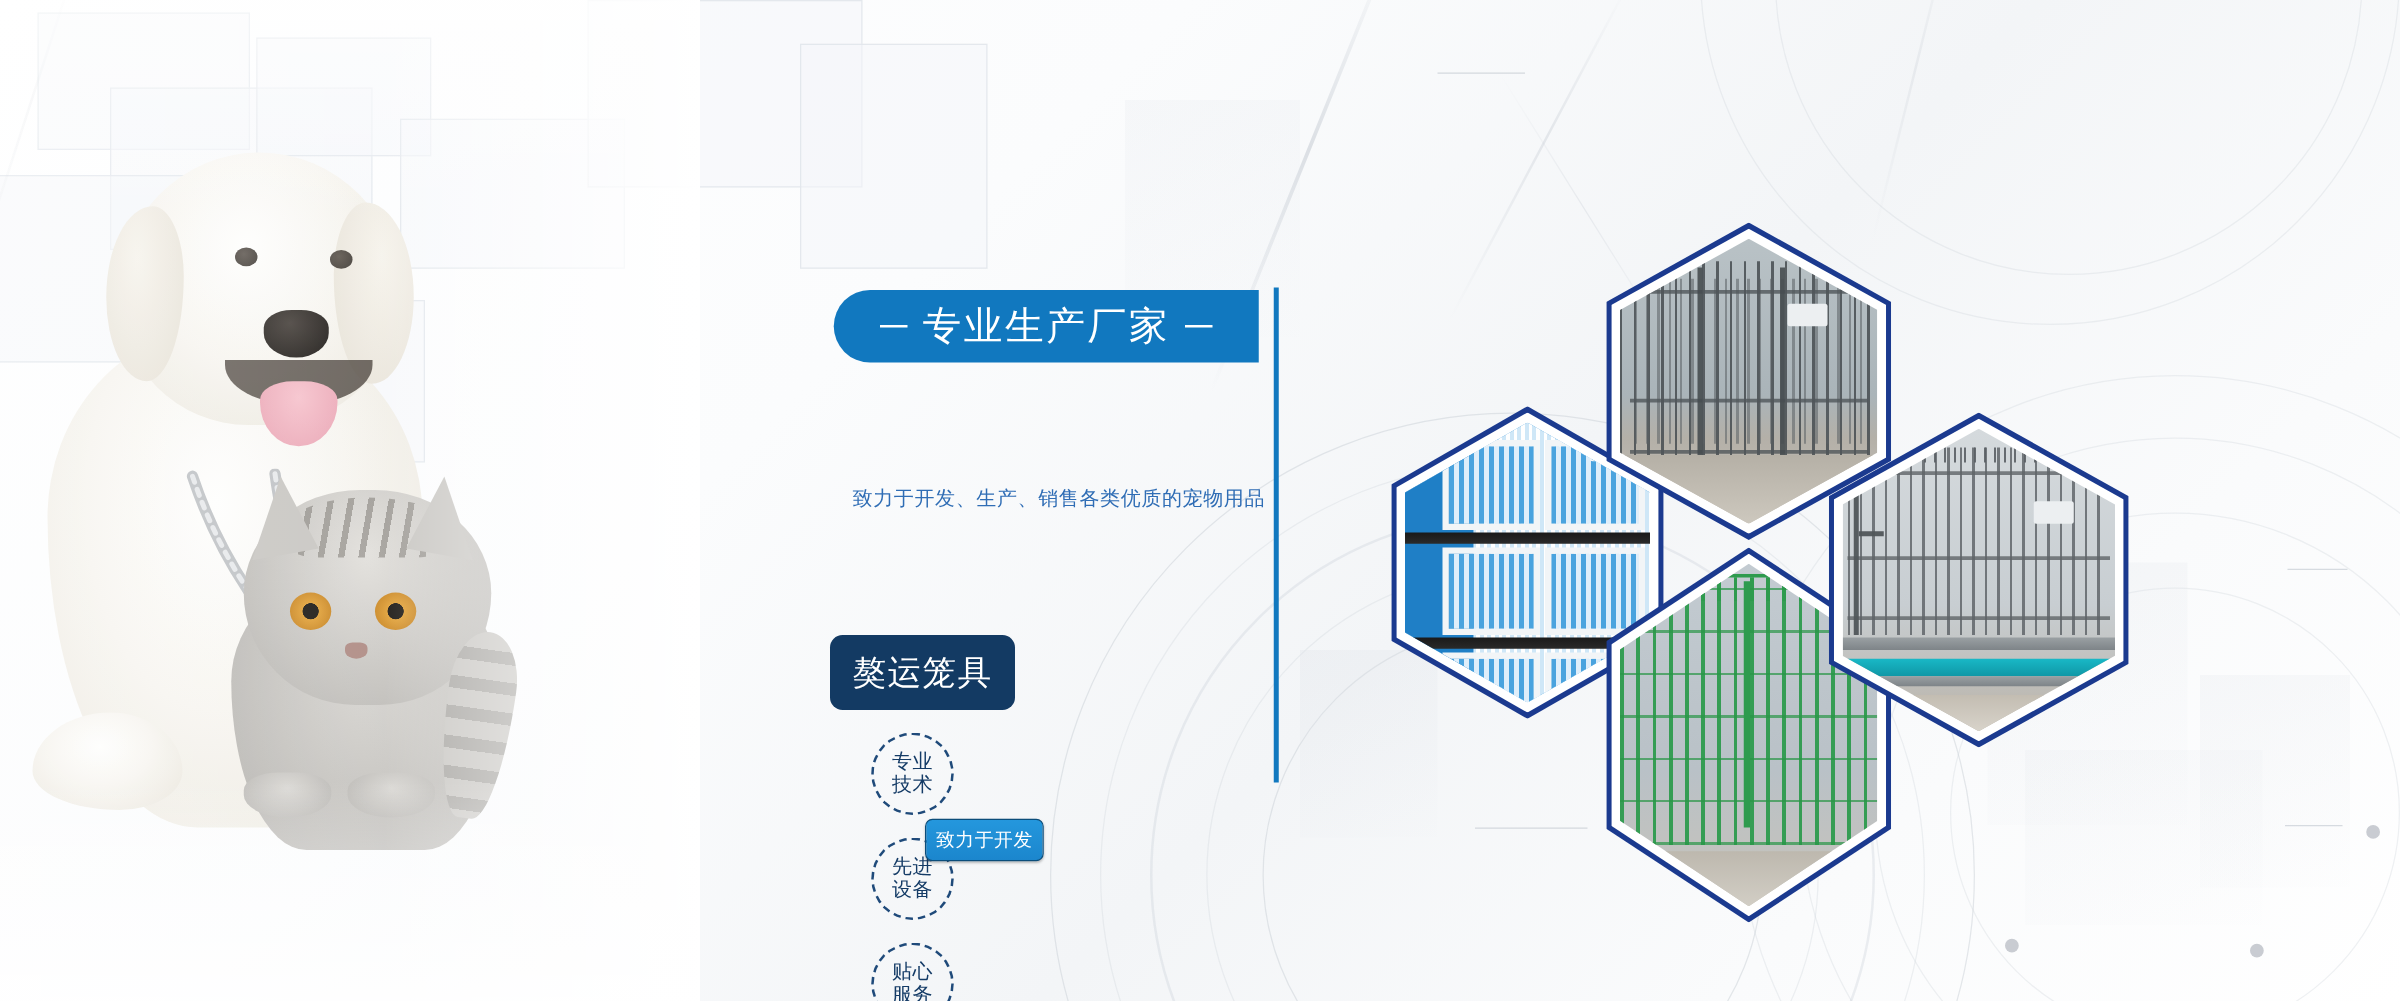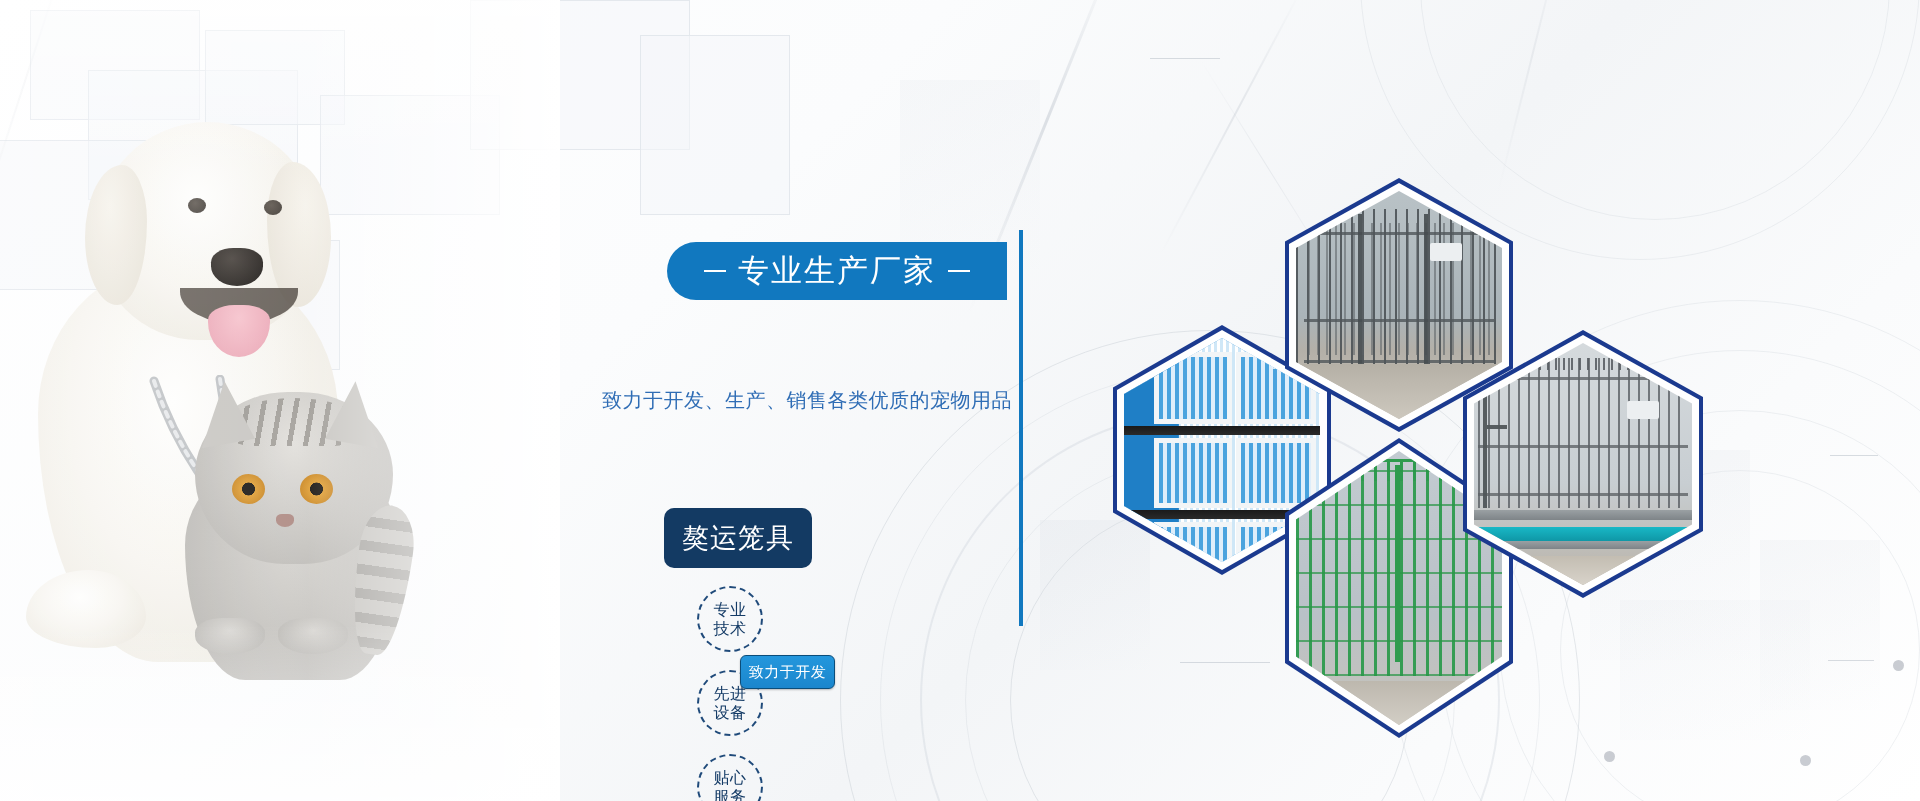--- a/index.html
+++ b/index.html
@@ -68,21 +68,21 @@
     background:radial-gradient(ellipse at 50% 35%, #d9d7d3 0%, #c6c4c0 50%, #b2b0ac 100%);
   }
 
   
   .center-col {
     position:absolute; left:430px; top:0; width:600px; height:801px;
   }
 
   .tag-pill {
     position:absolute;
-    left:237px; top:242px;
+    left:237px; top:232px;
     width:340px; height:58px;
     background:#1178bf;
     border-radius:29px 0 0 29px;
     display:flex; align-items:center; justify-content:center;
     overflow:visible;
   }
   .tag-text {
     color:#ffffff;
     font-size:31px;
     letter-spacing:2px;
@@ -110,23 +110,24 @@
     -webkit-text-stroke:0px;
     filter:drop-shadow(2px 2px 0 rgba(255,255,255,.95)) drop-shadow(-1px -1px 0 rgba(255,255,255,.8));
     white-space:nowrap;
   }
 
   .subs {
     position:absolute;
     left:0; top:385px; width:600px;
     text-align:right; padding-right:18px;
     color:#2f6db5;
-    font-size:20px;
+    font-size:16px;
     line-height:30px;
     letter-spacing:.5px;
+    font-family:Liberation Mono, monospace;
   }
   .subs div { white-space:nowrap; }
 
   .badge-row {
     position:absolute; left:0; top:508px; width:600px;
     display:flex; align-items:center; gap:18px;flex-direction:column;
   }
   .pill-btn {
     width:148px; height:60px;
     background:#133a63;

